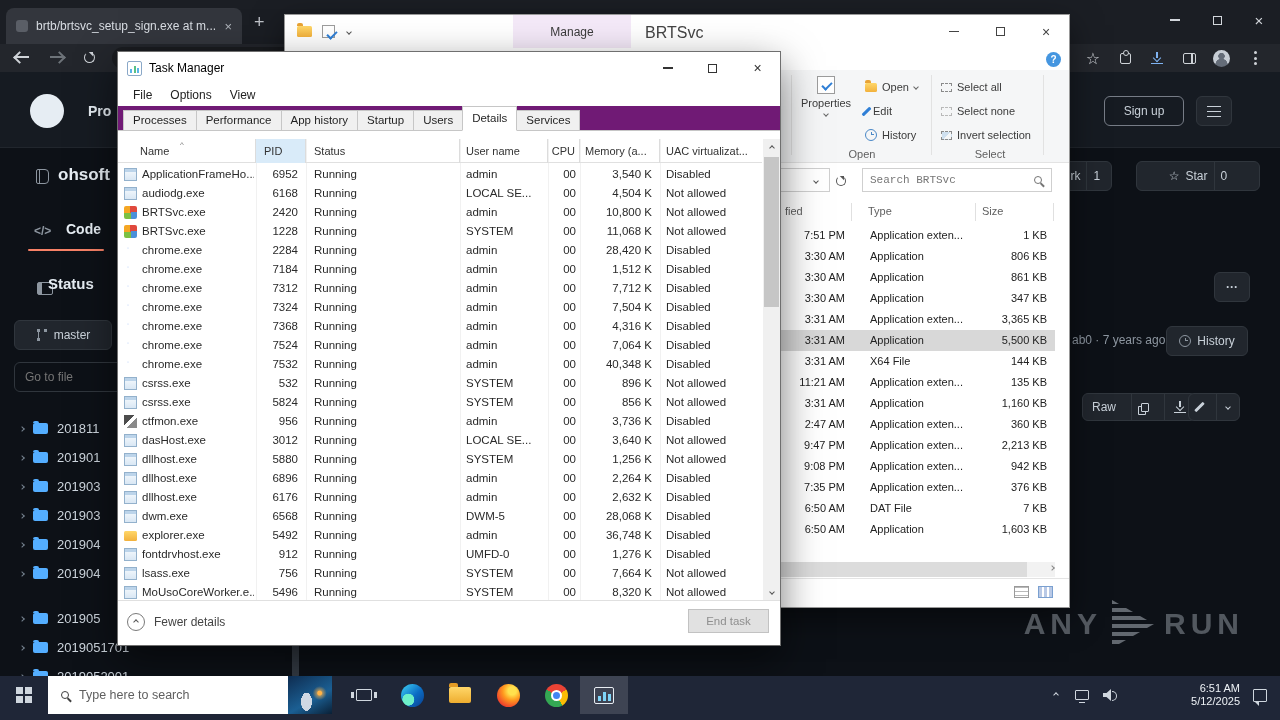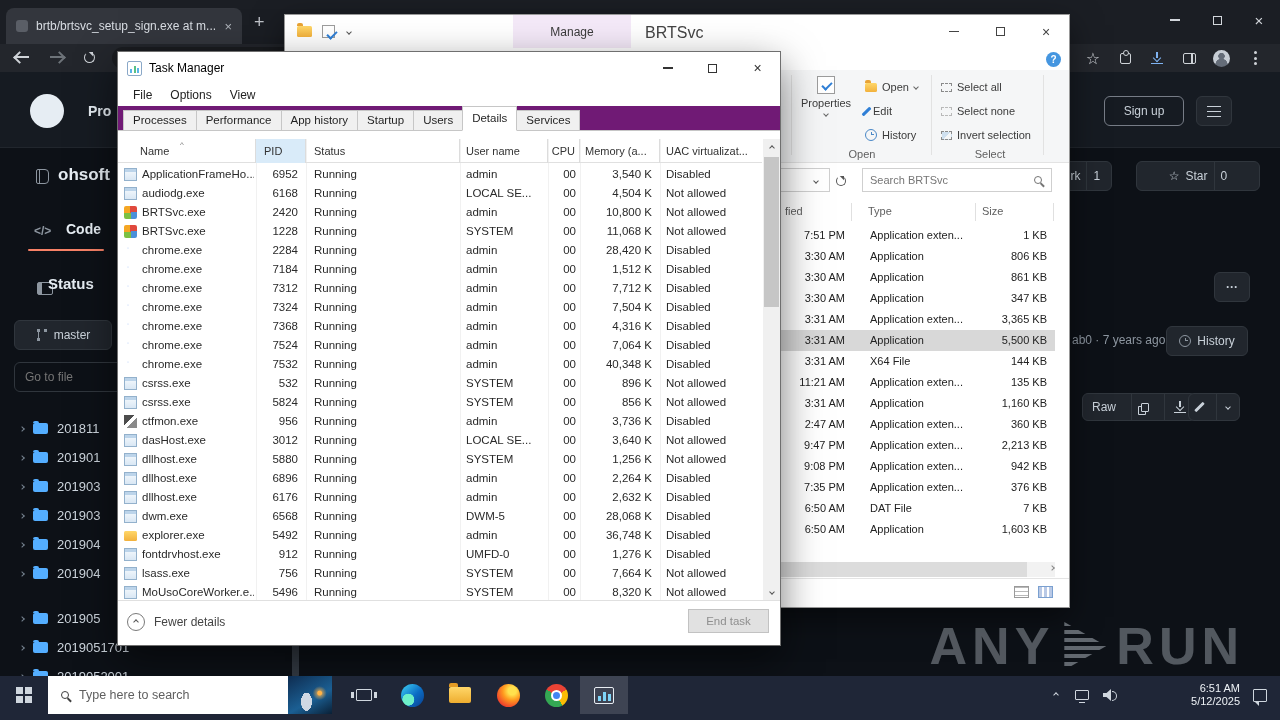--- a/index.html
+++ b/index.html
@@ -84,21 +84,21 @@
 .ic-props{width:18px;height:18px;border:1px solid #9c9c9c;background:#fff;position:relative}
 .ic-props::after{content:"";position:absolute;left:4px;top:5px;width:8px;height:4px;border-left:2.2px solid #2f7fd6;border-bottom:2.2px solid #2f7fd6;transform:rotate(-45deg)}
 .ic-edit{display:inline-block;width:3px;height:11px;background:#2f7fd6;transform:rotate(45deg);border-radius:1px}
 .ic-sel{display:inline-block;width:11px;height:9px;border:1.2px dashed #8a8a8a}
 .ic-sel.none{border-color:#b9b9b9}
 .ic-sel.inv{background:linear-gradient(135deg,#cfe0ef 50%,transparent 50%)}
 #exp-addr{position:absolute;left:0;top:150px;width:100%;height:32px;background:#fff}
 #exp-abox{position:absolute;left:8px;top:3px;width:537px;height:24px;border:1px solid #cfcfcf;background:#fff}
 #exp-refresh{position:absolute;left:551px;top:7px;color:#555}
 #exp-search{position:absolute;left:577px;top:3px;width:190px;height:24px;border:1px solid #cfcfcf;background:#fff;display:flex;align-items:center}
-#exp-search input{flex:1;border:none;outline:none;font-size:11px;color:#333;padding-left:7px;font-family:Liberation Sans, sans-serif;background:transparent}
+#exp-search input{flex:1;border:none;outline:none;font-size:11px;color:#333;padding-left:7px;font-family:Liberation Mono, monospace;background:transparent}
 #exp-search input::placeholder{color:#767676}
 #exp-cols{position:absolute;left:0;top:186px;width:100%;height:22px;font-size:11px;color:#606060}
 .exp-colsep{position:absolute;top:2px;height:18px;width:1px;background:#e0e0e0}
 #exp-rows{position:absolute;left:2px;top:210px;width:768px}
 .exp-row{position:relative;height:21px;line-height:21px;font-size:11px;color:#222}
 .exp-row.sel{background:#d8d8d8}
 .exp-row .ec{position:absolute;white-space:nowrap;overflow:hidden}
 .ec.time{left:440px;width:118px;text-align:right}
 .ec.type{left:583px;width:160px}
 .ec.size{left:655px;width:105px;text-align:right}
@@ -144,21 +144,21 @@
 .pi-folder{border-radius:1.5px;background:linear-gradient(#ffd769,#f2b13c);height:10px!important;margin-top:2px}
 .pi-pen{background:linear-gradient(135deg,#4d4d4d 42%,#fff 42% 58%,#8a8a8a 58%)}
 #tm-scroll{position:absolute;right:0;top:8px;bottom:0;width:17px;background:#f0f0f0}
 .sc-btn{position:absolute;left:0;width:17px;height:17px;background:#f0f0f0;color:#555;display:flex;align-items:center;justify-content:center}
 #tm-thumb{position:absolute;left:1px;top:18px;width:15px;height:150px;background:#c6c6c6}
 #tm-foot{position:absolute;left:0;top:548px;width:100%;bottom:0;border-top:1px solid #e0e0e0;background:#fff}
 #fewer{position:absolute;left:9px;top:12px;display:flex;align-items:center;gap:9px;font-size:12px;color:#444}
 #fewer .circ{width:18px;height:18px;border:1px solid #7a7a7a;border-radius:50%;display:flex;align-items:center;justify-content:center;color:#555}
 #endtask{position:absolute;left:570px;top:8px;width:81px;height:24px;background:#e1e1e1;border:1px solid #c2c2c2;color:#8f8f8f;font-size:11.5px;display:flex;align-items:center;justify-content:center}
 
-#watermark{position:absolute;right:36px;top:616px;z-index:4;display:flex;align-items:center;gap:10px;color:rgba(226,235,244,.33);font-size:52px;font-weight:800;letter-spacing:5px}
+#watermark{position:absolute;right:36px;top:600px;z-index:4;display:flex;align-items:center;gap:10px;color:rgba(226,235,244,.33);font-size:30px;font-weight:800;letter-spacing:5px}
 #wm-tri{width:42px;height:48px;clip-path:polygon(0 0,100% 50%,0 100%);background:repeating-linear-gradient(180deg,rgba(226,235,244,.4) 0 4px,transparent 4px 8px)}
 
 #taskbar{position:absolute;left:0;bottom:0;width:1280px;height:44px;background:#1f2637;z-index:5;color:#cfd6de}
 .tb-tile{position:absolute;top:0;height:38px;display:flex;align-items:center;justify-content:center}
 .winlogo{display:grid;grid-template-columns:7px 7px;grid-template-rows:7px 7px;gap:1.5px}
 .winlogo i{background:#cfd6de}
 #tb-search{position:absolute;left:48px;top:0;width:240px;height:38px;background:#fff;display:flex;align-items:center;gap:10px;padding-left:13px}
 #tb-search input{border:none;outline:none;font-size:12.5px;color:#3f3f3f;width:170px;font-family:inherit;background:transparent}
 #tb-search input::placeholder{color:#5f5f5f}
 #tb-img{position:absolute;left:288px;top:0;width:44px;height:38px;background:radial-gradient(circle at 72% 45%,#ffb347 0 2px,rgba(255,179,71,.55) 3px,transparent 7px),radial-gradient(ellipse 9px 15px at 42% 68%,#cfd8e3 0 60%,transparent 61%),linear-gradient(150deg,#0e2c50,#1b5f93 60%,#0a2036)}

